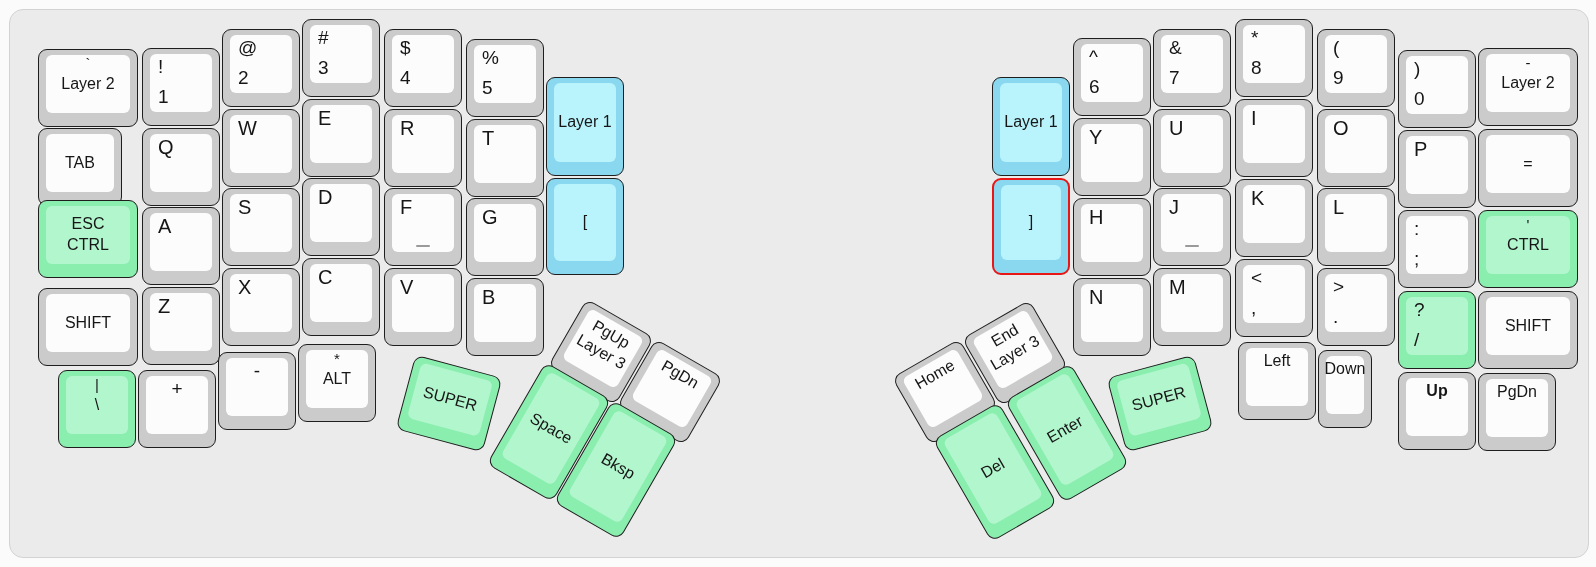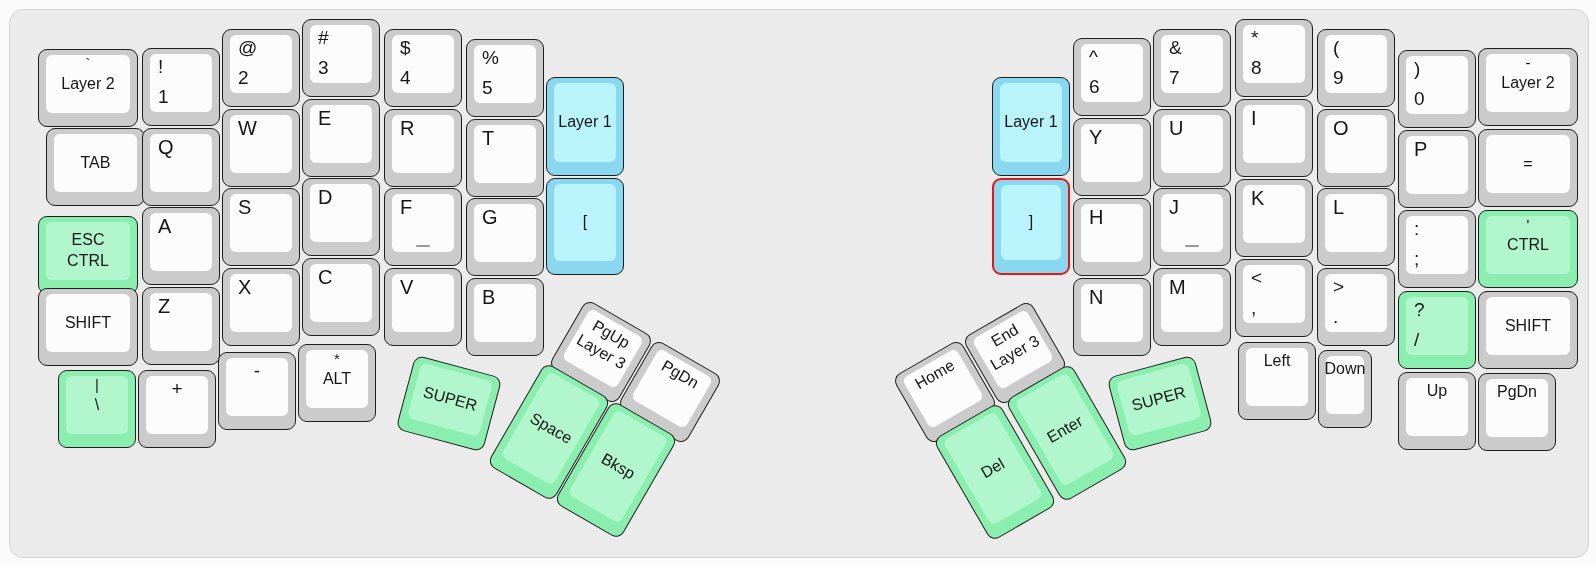--- a/index.html
+++ b/index.html
@@ -58,24 +58,24 @@
 
 <div class="stage">
   <div class="panel"></div>
   <div id="board">
       <div class="key gray" style="left: 38px; top: 49px; width: 100px; height: 78px;">
         <div class="face v-symword">
           <span class="t">`</span>
           <span class="m">Layer 2</span>
         </div>
       </div>
-      <div class="key gray" style="left: 38px; top: 128px; width: 99px; height: 78px; margin-left: 8px;">
+      <div class="key gray" style="left: 38px; top: 128px; width: 84px; height: 78px;">
         <div class="face v-word"><span class="m">TAB</span></div>
       </div>
-      <div class="key green" style="left: 38px; top: 216px; width: 100px; height: 78px;">
+      <div class="key green" style="left: 38px; top: 200px; width: 100px; height: 78px;">
         <div class="face v-word"><span class="m">ESC
 CTRL</span></div>
       </div>
       <div class="key gray" style="left: 38px; top: 288px; width: 100px; height: 78px;">
         <div class="face v-word"><span class="m">SHIFT</span></div>
       </div>
       <div class="key gray" style="left: 142px; top: 48px; width: 78px; height: 78px;">
         <div class="face v-pair">
           <span class="t">!</span>
           <span class="m">1</span>
@@ -356,21 +356,21 @@
       </div>
       <div class="key gray" style="left: 1478px; top: 291px; width: 100px; height: 78px;">
         <div class="face v-word"><span class="m">SHIFT</span></div>
       </div>
       <div class="key gray" style="left: 1238px; top: 342px; width: 78px; height: 78px;">
         <div class="face v-nav"><span class="t">Left</span></div>
       </div>
       <div class="key gray" style="left: 1318px; top: 350px; width: 54px; height: 78px;">
         <div class="face v-nav"><span class="t">Down</span></div>
       </div>
-      <div class="key gray" style="left: 1398px; top: 372px; width: 78px; height: 78px;">
+      <div class="key gray" style="left: 1398px; top: 372px; width: 78px; height: 78px; font-weight: bold;">
         <div class="face v-nav"><span class="t">Up</span></div>
       </div>
       <div class="key gray" style="left: 1478px; top: 373px; width: 78px; height: 78px;">
         <div class="face v-nav"><span class="t">PgDn</span></div>
       </div>
       <div class="key gray" style="left: 906px; top: 353px; width: 78px; height: 78px; transform: rotate(-30deg);">
         <div class="face v-nav"><span class="t">Home</span></div>
       </div>
       <div class="key gray" style="left: 976px; top: 314px; width: 78px; height: 78px; transform: rotate(-30deg);">
         <div class="face v-nav"><span class="t">End

